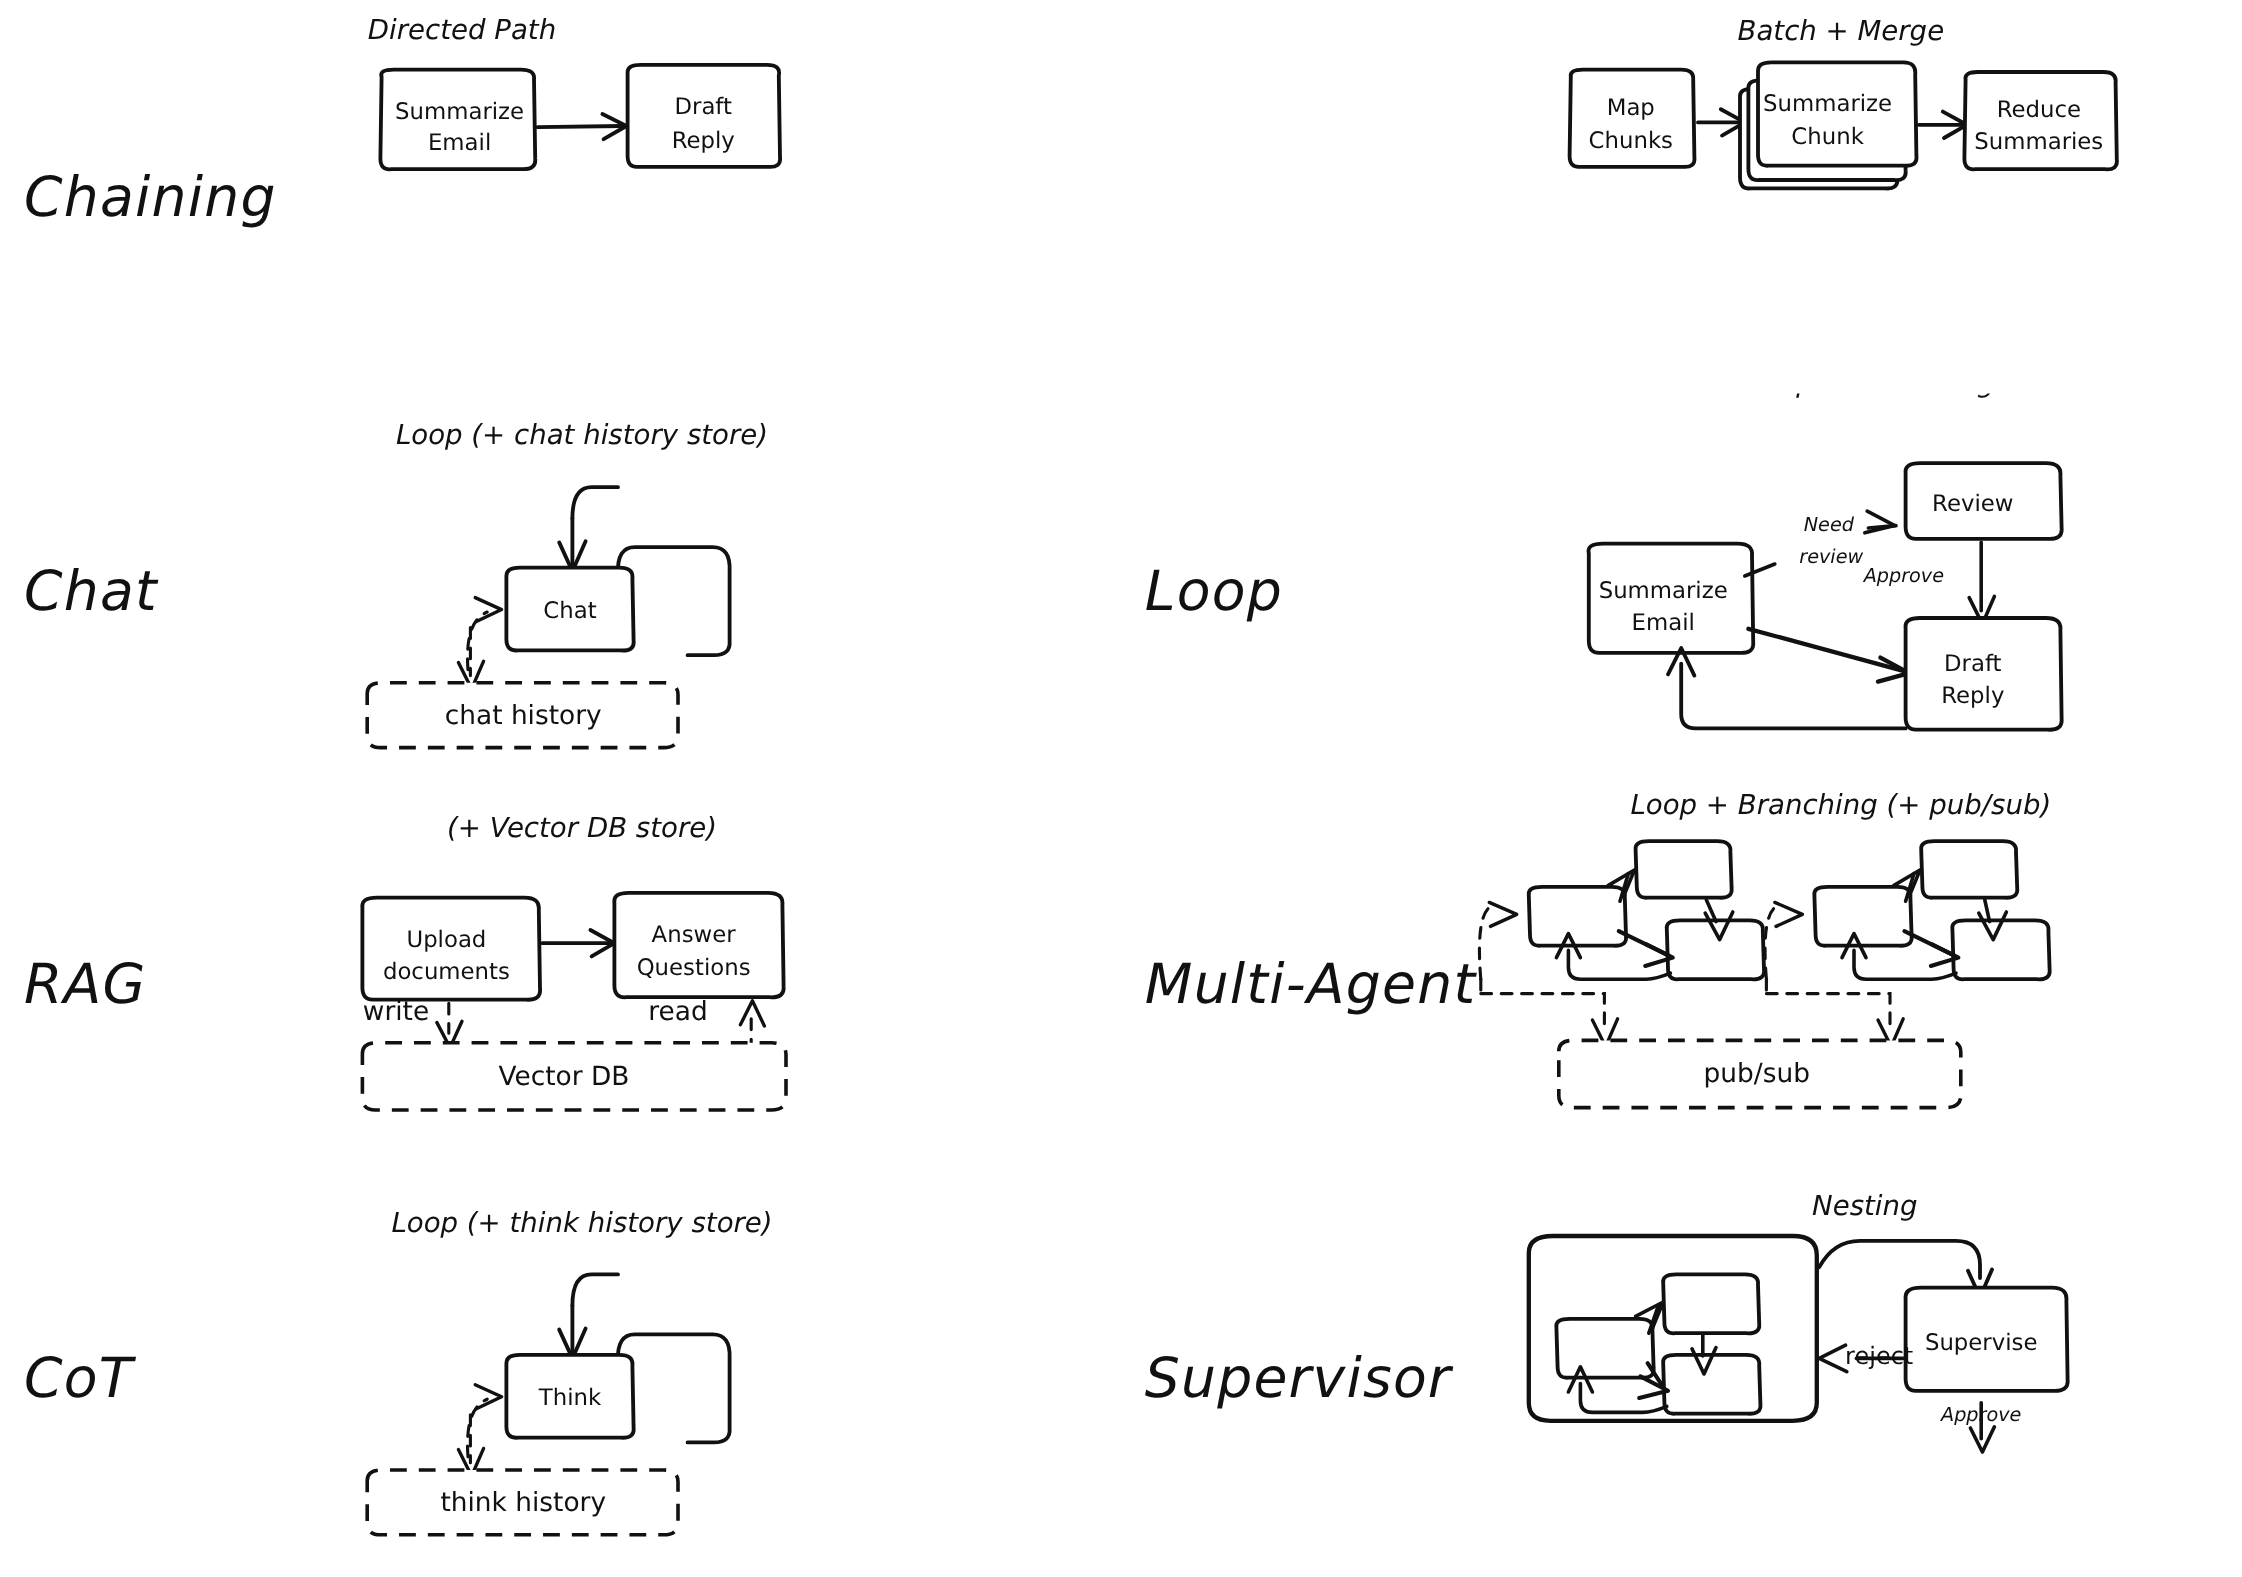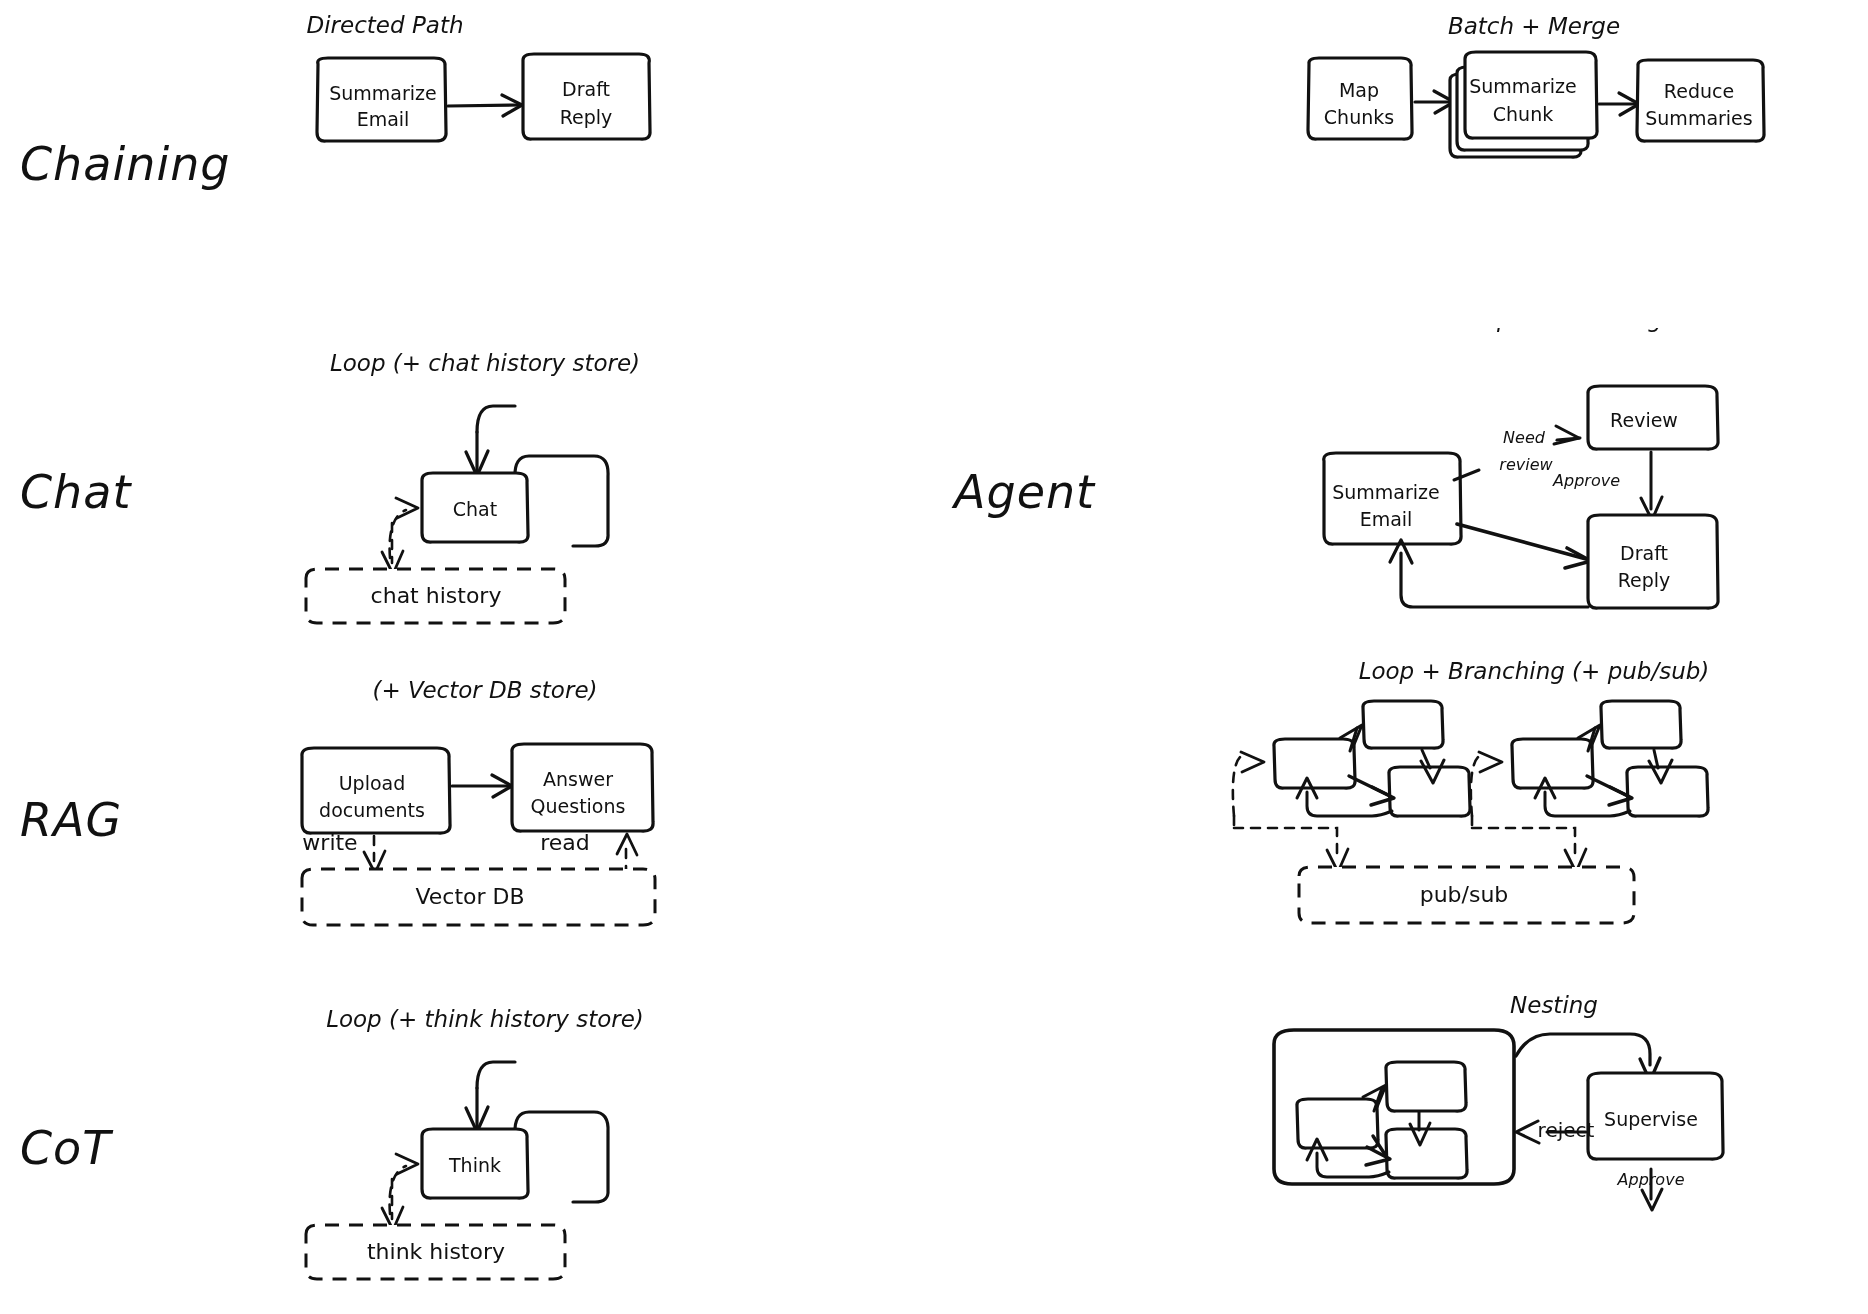--- a/index.html
+++ b/index.html
@@ -160,21 +160,21 @@
         </g>
 
         <g>
           <path class="dashbox" d="M86 250 q0 -9 12 -9 h235 q12 0 12 10 v34 q0 10 -12 10 h-236 q-11 0 -11 -10 z"></path>
           <text class="storelbl" x="216" y="269" text-anchor="middle">chat history</text>
         </g>
       </svg>
     </div>
 
     <div class="half right">
-      <div class="pattern-name">Agent</div>
+      <div class="pattern-name">Loop</div>
       <svg class="panel-svg" width="714" height="328" viewBox="0 0 714 328">
         <text class="cap" x="405" y="-8" text-anchor="middle">Loop + Branching</text>
 
         <g>
           <path class="box" d="M170 133 q-2 -8 12 -8 h112 q13 0 12 10 l1 72 q1 10 -12 9 h-115 q-10 1 -10 -10 z"></path>
           <text class="boxlbl" x="232" y="165" text-anchor="middle">Summarize</text>
           <text class="boxlbl" x="232" y="192" text-anchor="middle">Email</text>
         </g>
 
         <g>
@@ -251,20 +251,21 @@
         </g>
 
         <g>
           <path class="dashbox" d="M82 222 q0 -9 12 -9 h329 q12 0 12 10 v36 q0 10 -12 10 h-330 q-11 0 -11 -10 z"></path>
           <text class="storelbl" x="250" y="242" text-anchor="middle">Vector DB</text>
         </g>
       </svg>
     </div>
 
     <div class="half right">
+      <div class="pattern-name">Multi-Agent</div>
       <svg class="panel-svg" width="714" height="328" viewBox="0 0 714 328">
         <text class="cap" x="380" y="16" text-anchor="middle">Loop + Branching (+ pub/sub)</text>
 
         <g>
 
           <path class="box" d="M209 52 q-1 -7 11 -7 h57 q12 0 11 9 l1 30 q1 9 -11 8 h-59 q-9 1 -9 -9 z"></path>
 
           <path class="box" d="M120 90 q-1 -7 11 -7 h58 q12 0 11 9 l1 32 q1 9 -11 8 h-60 q-9 1 -9 -9 z"></path>
 
           <path class="box" d="M235 118 q-1 -7 11 -7 h58 q12 0 11 9 l1 32 q1 9 -11 8 h-60 q-9 1 -9 -9 z"></path>
@@ -341,20 +342,21 @@
           <path class="head" d="M162 224 L173 246 L183 223"></path>
         </g>
         <g>
           <path class="dashbox" d="M86 250 q0 -9 12 -9 h235 q12 0 12 10 v34 q0 10 -12 10 h-236 q-11 0 -11 -10 z"></path>
           <text class="storelbl" x="216" y="269" text-anchor="middle">think history</text>
         </g>
       </svg>
     </div>
 
     <div class="half right">
+      <div class="pattern-name">Supervisor</div>
       <svg class="panel-svg" width="714" height="328" viewBox="0 0 714 328">
         <text class="cap" x="400" y="22" text-anchor="middle">Nesting</text>
 
         <g>
           <path class="box" style="stroke-width:3.6" d="M120 60 q0 -14 20 -14 h200 q20 0 20 16 v123 q0 15 -20 15 h-202 q-18 0 -18 -15 z"></path>
 
           <path class="box" d="M232 85 q-1 -7 11 -7 h57 q12 0 11 9 l1 32 q1 9 -11 8 h-59 q-9 1 -9 -9 z"></path>
 
           <path class="box" d="M143 122 q-1 -7 11 -7 h58 q12 0 11 9 l1 32 q1 9 -11 8 h-60 q-9 1 -9 -9 z"></path>
 

